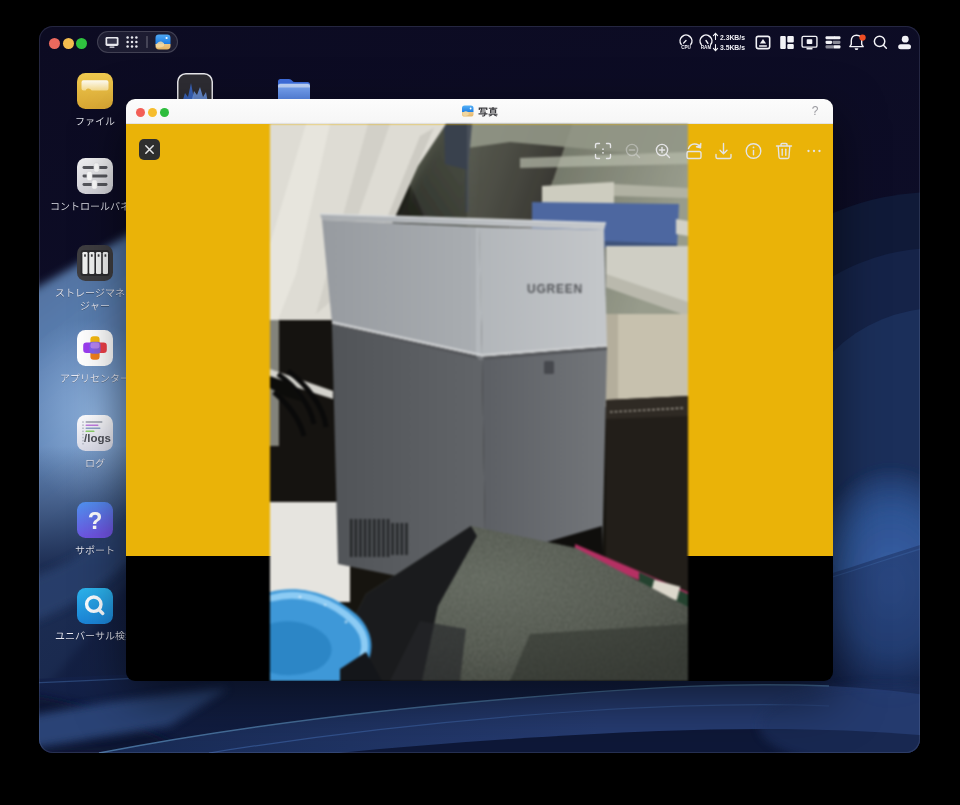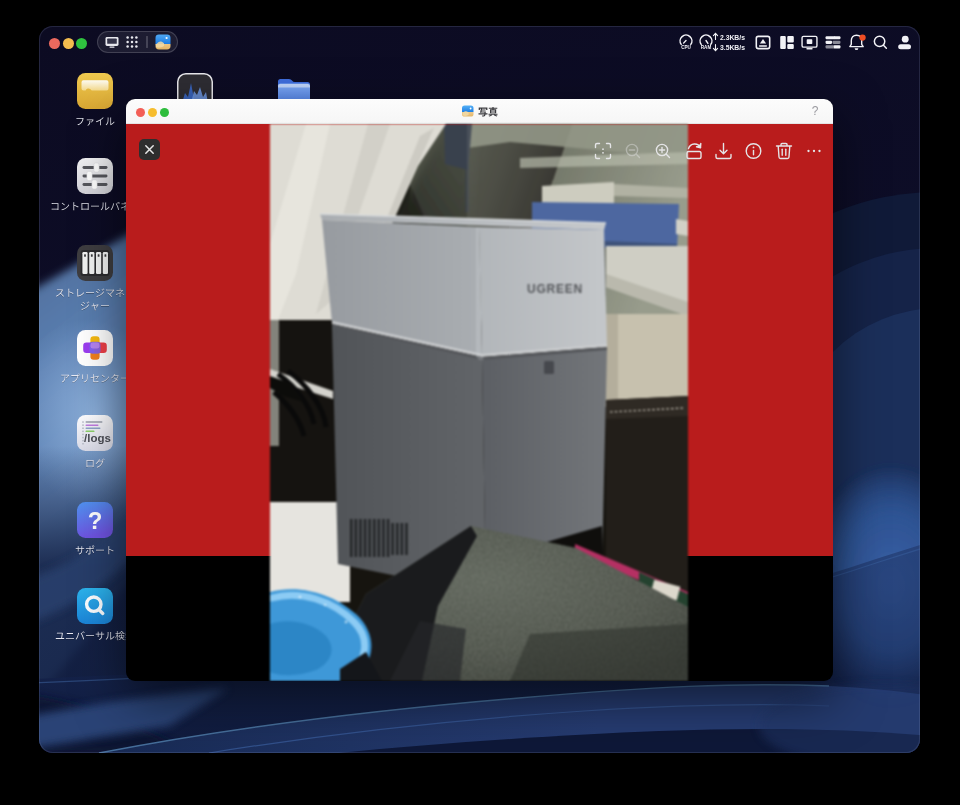--- a/index.html
+++ b/index.html
@@ -314,21 +314,21 @@
               <stop offset="1" stop-color="#e4b76a"></stop>
             </linearGradient>
           </defs>
  <rect width="11.5" height="11" rx="2.6" fill="url(#tpsky)"></rect>
  <path d="M 0.6 7.6 C 2.6 5.2 4.4 5 6.6 7 L 6.6 9.4 C 4 10.8 1.8 10.6 0.6 9.8 Z" fill="#f2d9a4" opacity="0.9"></path>
  <circle cx="8.6" cy="3" r="0.9" fill="#fff"></circle>
 </g>
 <path d="M0.5 -2.3V-1.2H6.3C6.2 -0.7 6.0 -0.4 5.9 -0.3C5.8 -0.2 5.6 -0.2 5.4 -0.2C5.1 -0.2 4.5 -0.2 3.8 -0.2C4.0 0.1 4.2 0.6 4.2 0.9C4.9 0.9 5.5 0.9 5.9 0.9C6.3 0.8 6.6 0.8 6.9 0.4C7.2 0.2 7.3 -0.3 7.5 -1.2H9.5V-2.3H7.6L7.8 -3.7C7.8 -3.8 7.8 -4.2 7.8 -4.2H3.6L3.7 -5.0H7.6V-6.1H3.9L4.1 -6.9L3.4 -6.9H8.1V-5.6H9.4V-8.0H0.7V-5.6H1.9V-6.9H2.9C2.6 -5.6 2.3 -4.0 2.0 -2.9L3.2 -2.8L3.3 -3.1H6.5L6.5 -2.3Z M13.2 -4.5H16.9V-4.1H13.2ZM13.2 -3.5H16.9V-3.0H13.2ZM13.2 -5.7H16.9V-5.2H13.2ZM10.5 -1.9V-0.9H13.3C12.6 -0.6 11.5 -0.1 10.5 0.1C10.8 0.3 11.1 0.7 11.3 0.9C12.3 0.7 13.6 0.2 14.3 -0.3L13.4 -0.9H16.4L15.7 -0.3C16.8 0.1 17.9 0.6 18.6 0.9L19.6 0.1C18.9 -0.2 17.8 -0.6 16.8 -0.9H19.5V-1.9ZM12.0 -6.4V-2.3H18.2V-6.4H15.6V-6.8H19.3V-7.8H15.6V-8.5H14.4V-7.8H10.8V-6.8H14.4V-6.4Z" fill="#3a3a3e" transform="translate(352,16.6)"></path>
 </svg>
 <div class="abs" style="left:682px;top:5px;width:14px;height:16px;color:#9a9aa0;font:12px 'Liberation Sans',sans-serif;text-align:center">?</div>
-<div class="abs" style="left:0;top:25px;width:707px;height:432px;background:#b91c1c">
+<div class="abs" style="left:0;top:25px;width:707px;height:432px;background:#eab308">
 <svg class="abs" style="left:144px;top:0;filter:blur(0.8px)" width="418" height="557" viewBox="0 0 418 557">
 <defs>
 <filter id="soft5" x="-30%" y="-30%" width="160%" height="160%">
               <feGaussianBlur stdDeviation="5"></feGaussianBlur>
             </filter>
 <linearGradient id="wedgeg" x1="0.1" y1="0.8" x2="0.9" y2="0">
  <stop offset="0" stop-color="#121310"></stop>
               <stop offset="0.55" stop-color="#23251e"></stop>
               <stop offset="1" stop-color="#3e4136"></stop>
 </linearGradient>

